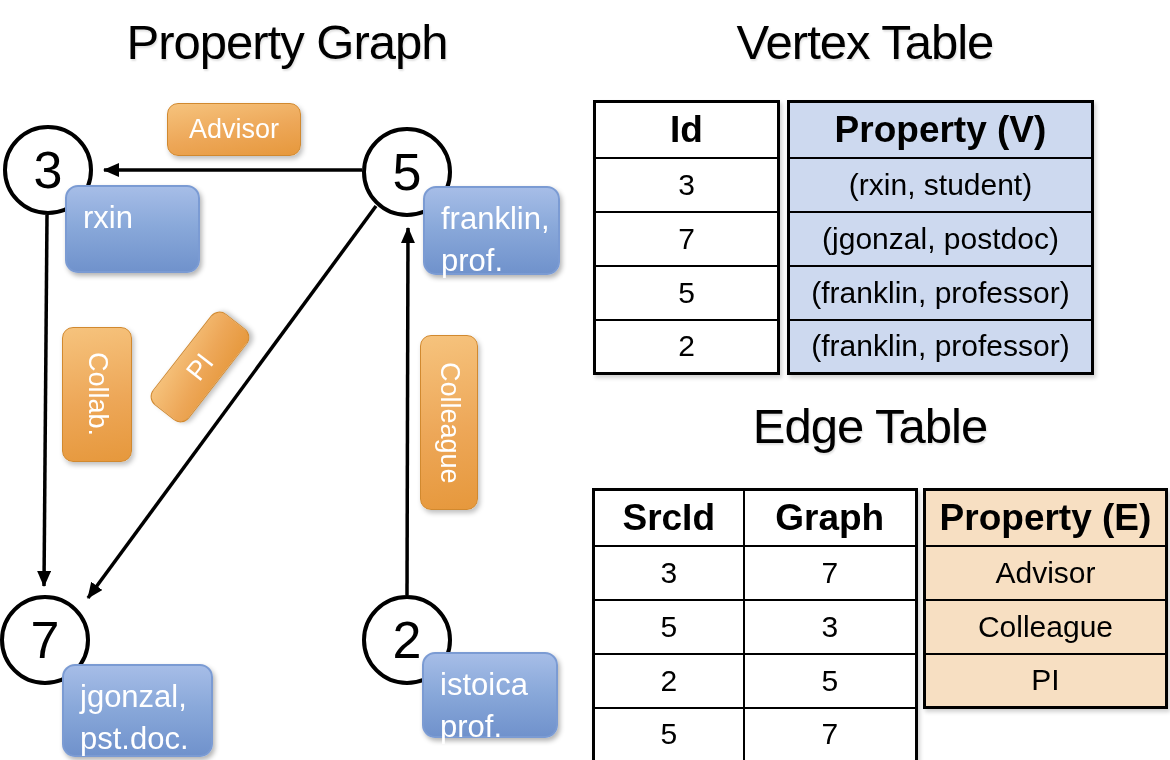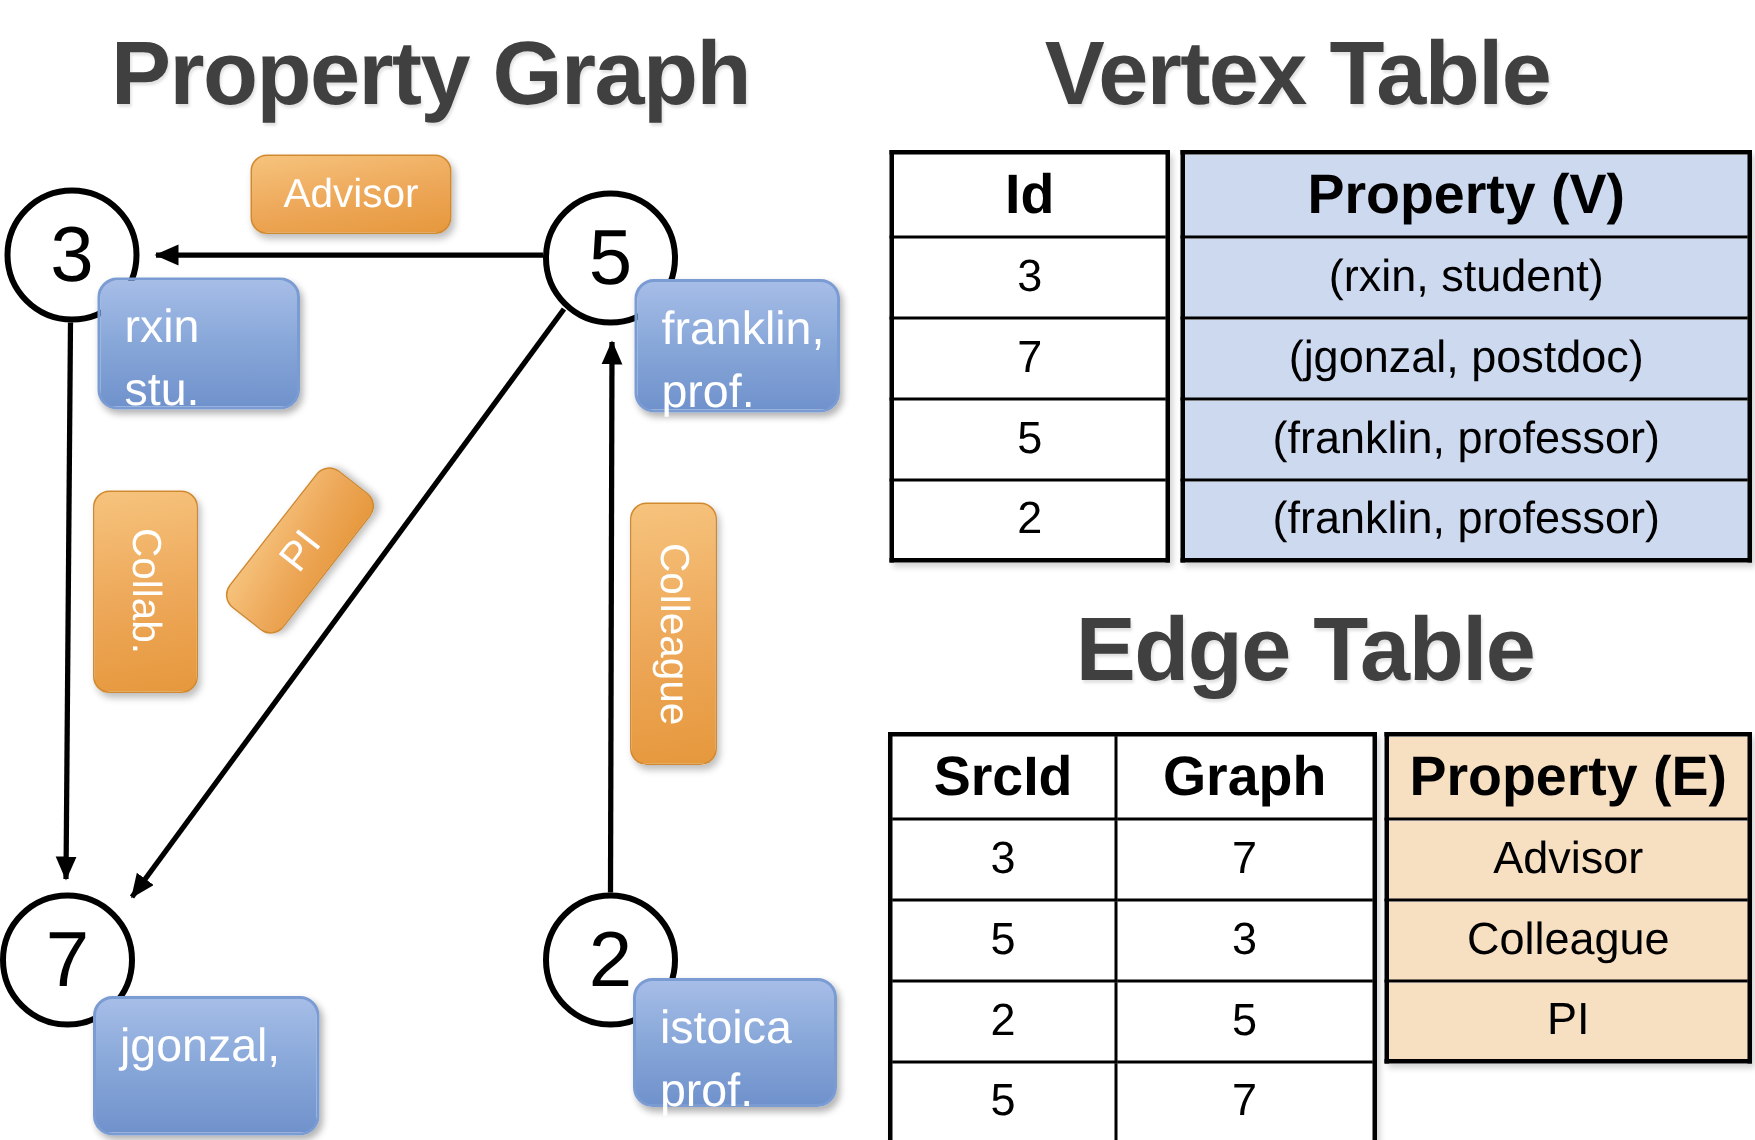--- a/index.html
+++ b/index.html
@@ -2,22 +2,22 @@
 <html><head>
 <meta charset="utf-8">
 <style>
   html,body{margin:0;padding:0;background:#fff;}
   .stage{
     position:relative;width:1170px;height:760px;background:#ffffff;overflow:hidden;
     font-family:"Liberation Sans",sans-serif;color:#000;
   }
   
   .big-title{
-    position:absolute;text-align:center;font-size:60px;font-weight:700;
-    color:#404040;letter-spacing:-1px;white-space:nowrap;
+    position:absolute;text-align:center;font-size:49px;font-weight:400;
+    color:#000000;letter-spacing:-1px;white-space:nowrap;
     text-shadow:1px 2px 2px rgba(0,0,0,0.12);
   }
   #title-graph{left:62px;top:14px;width:450px;}
   #title-vertex{left:640px;top:14px;width:450px;}
   #title-edge{left:645px;top:398px;width:450px;}
 
   
   .node{
     position:absolute;width:90px;height:90px;border-radius:50%;
     background:#fff;border:4px solid #000;box-sizing:border-box;
@@ -104,28 +104,28 @@
   </div>
   <div class="olabel" style="left:142px;top:344px;width:116px;height:46px;transform:rotate(-52deg);">
     <span>PI</span>
   </div>
   <div class="olabel" style="left:420px;top:335px;width:58px;height:175px;">
     <span class="vtext">Colleague</span>
   </div>
 
   <div class="bbox" style="left:65px;top:185px;width:135px;height:88px;">
     <span>rxin</span>
-    <span>stu.</span>
   </div>
   <div class="bbox" style="left:423px;top:186px;width:137px;height:89px;">
     <span>franklin,</span>
     <span>prof.</span>
   </div>
   <div class="bbox" style="left:62px;top:664px;width:151px;height:93px;">
     <span>jgonzal,</span>
+    <span>pst.doc.</span>
   </div>
   <div class="bbox" style="left:422px;top:652px;width:136px;height:86px;">
     <span>istoica</span>
     <span>prof.</span>
   </div>
 
   <table class="tbl" style="left:593px;top:100px;width:187px;">
     <tbody>
       <tr class="hdr">
           <th>Id</th>
@@ -138,21 +138,21 @@
         </tr>
       <tr>
           <td>5</td>
         </tr>
       <tr>
           <td>2</td>
         </tr>
     </tbody>
   </table>
 
-  <table class="tbl blue-cells" style="left:787px;top:100px;width:381px;">
+  <table class="tbl blue-cells" style="left:787px;top:100px;width:307px;">
     <tbody>
       <tr class="hdr">
           <th>Property (V)</th>
         </tr>
       <tr>
           <td>(rxin, student)</td>
         </tr>
       <tr>
           <td>(jgonzal, postdoc)</td>
         </tr>

